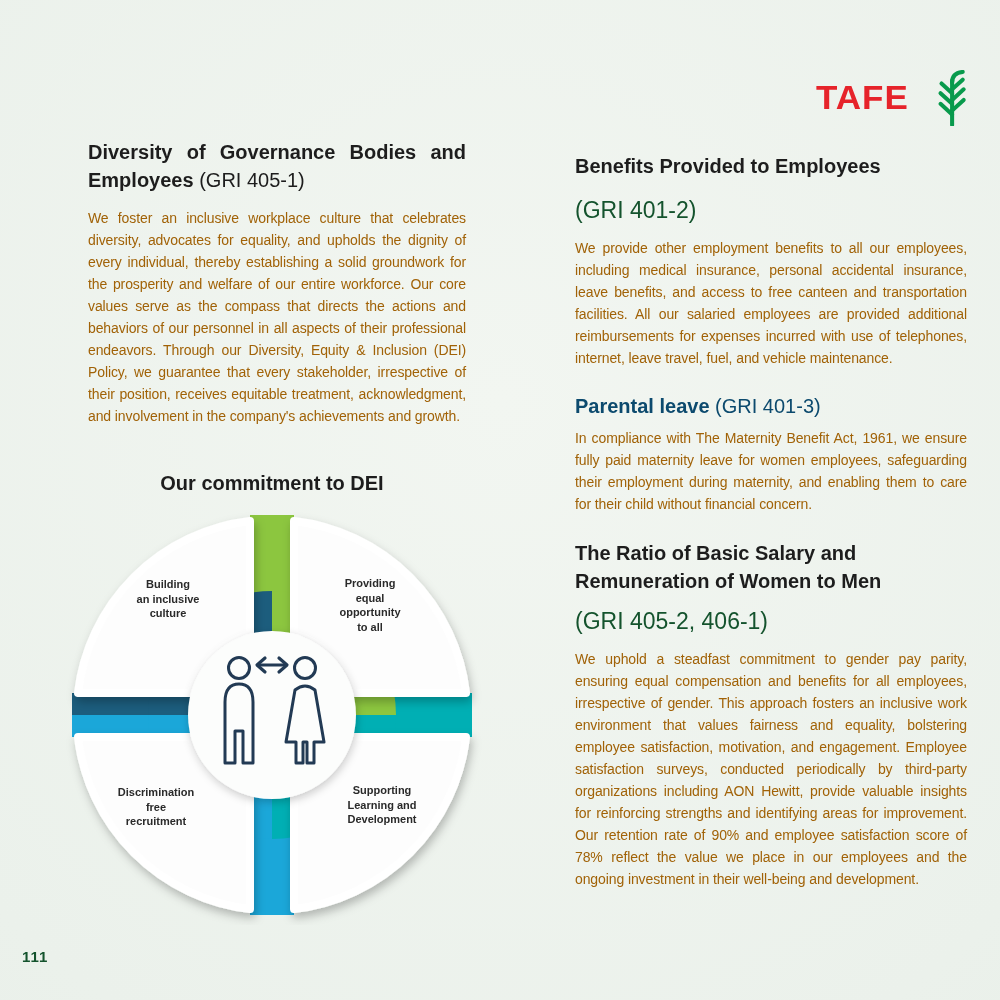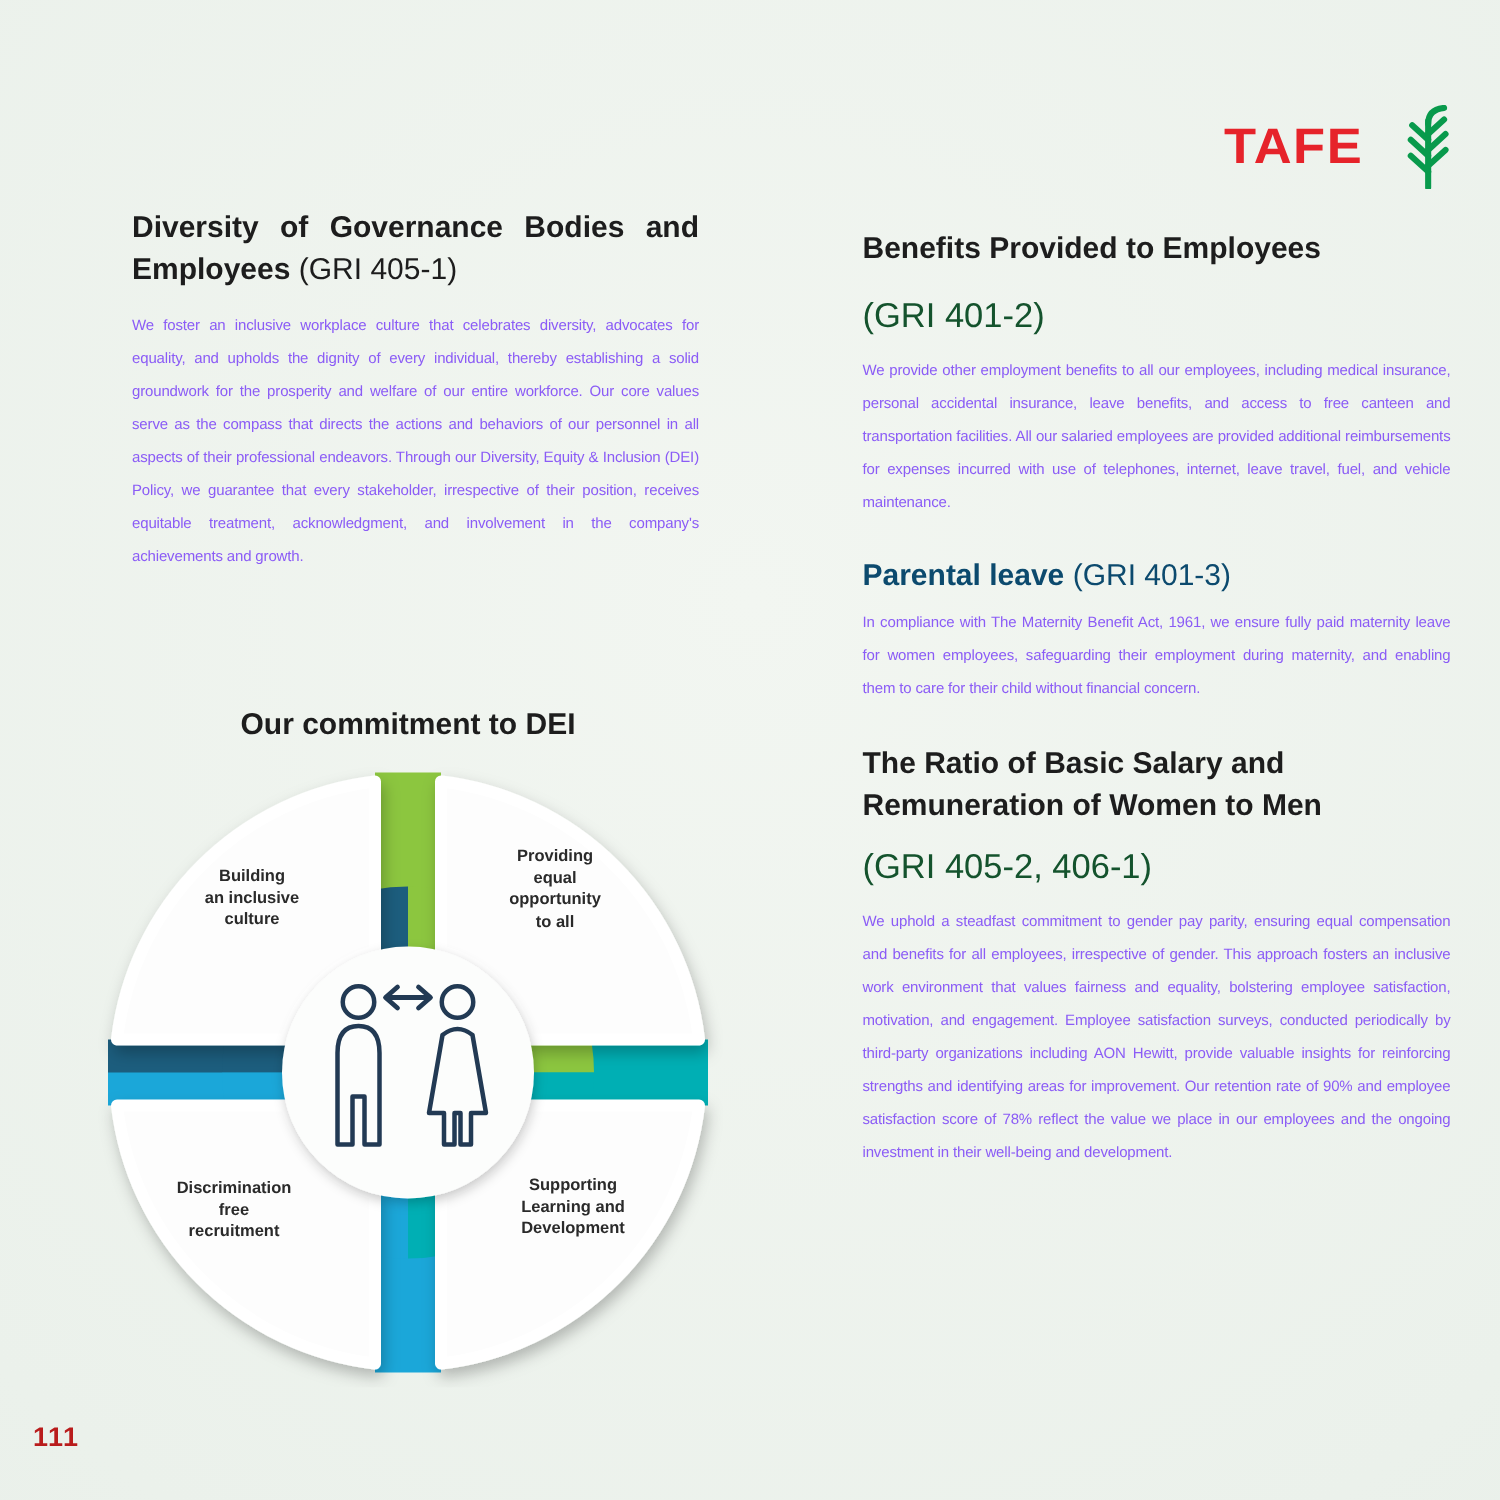--- a/index.html
+++ b/index.html
@@ -17,35 +17,35 @@
   .logo { position:absolute; left:816px; top:70px; display:flex; align-items:center; gap:21px; }
   .logo-text { font-size:35px; font-weight:bold; letter-spacing:1px; line-height:52px; transform:scaleY(.95); }
 
   
   .left-col  { position:absolute; left:88px;  top:138px; width:378px; }
   .right-col { position:absolute; left:575px; top:152px; width:392px; }
 
   .h-main { font-size:20px; font-weight:bold; color:#1d1d1d; line-height:28px; text-align:justify; }
   .h-main .gri-inline { font-weight:normal; }
   .gri-line { font-size:23px; font-weight:normal; color:#14532d; margin-top:17px; }
-  .body-text { font-size:10px; line-height:22px; text-align:justify; color:#8b5cf6; margin-top:13px; letter-spacing:-0.1px; }
+  .body-text { font-size:14px; line-height:22px; text-align:justify; color:#a16207; margin-top:13px; letter-spacing:-0.1px; }
   .sec { margin-top:24px; }
   .h-inline-wrap { font-size:20px; color:#0c4a6e; line-height:26px; }
   .h-inline-wrap .hb { font-weight:bold; }
 
   
   .dei-title { position:absolute; left:62px; top:472px; width:420px; text-align:center;
                font-size:20px; font-weight:bold; color:#1d1d1d; }
   .diagram { position:absolute; left:62px; top:505px; width:420px; height:420px; }
   .diagram svg { position:absolute; left:0; top:0; }
   .wheel-label { position:absolute; transform:translate(-50%,-50%); text-align:center;
                  font-size:11px; font-weight:bold; color:#2a2a2a; line-height:1.32;
                  white-space:pre-line; z-index:2; }
 
-  .pagenum { position:absolute; left:22px; top:948px; font-size:18px; font-weight:bold; color:#b91c1c; letter-spacing:1px; }
+  .pagenum { position:absolute; left:22px; top:948px; font-size:15px; font-weight:bold; color:#14532d; letter-spacing:1px; }
 </style>
 </head>
 <body>
 
 <div class="logo">
   <span class="logo-text" style="color: rgb(230, 35, 42);">TAFE</span>
   <svg width="50" height="56" viewBox="0 0 46 58">
     <g fill="none" stroke-width="4.2" stroke-linecap="round" stroke="#089a4c">
       <path d="M20 57 L20 11"></path>
       <path d="M20 13 Q20 3 31 2"></path>
@@ -117,21 +117,21 @@
         <path d="M 196 160 L 224 160"></path>
         <path d="M 203 153 L 195 160 L 203 167"></path>
         <path d="M 217 153 L 225 160 L 217 167"></path>
       </g>
     </g>
   </svg>
 
   <div class="wheel-label" style="left:106px; top:94px;">Building
 an inclusive
 culture</div>
-  <div class="wheel-label" style="left:308px; top:88px;">Providing
+  <div class="wheel-label" style="left:308px; top:100px;">Providing
 equal
 opportunity
 to all</div>
   <div class="wheel-label" style="left:94px;  top:302px;">Discrimination
 free
 recruitment</div>
   <div class="wheel-label" style="left:320px; top:300px;">Supporting
 Learning and
 Development</div>
 </div>

